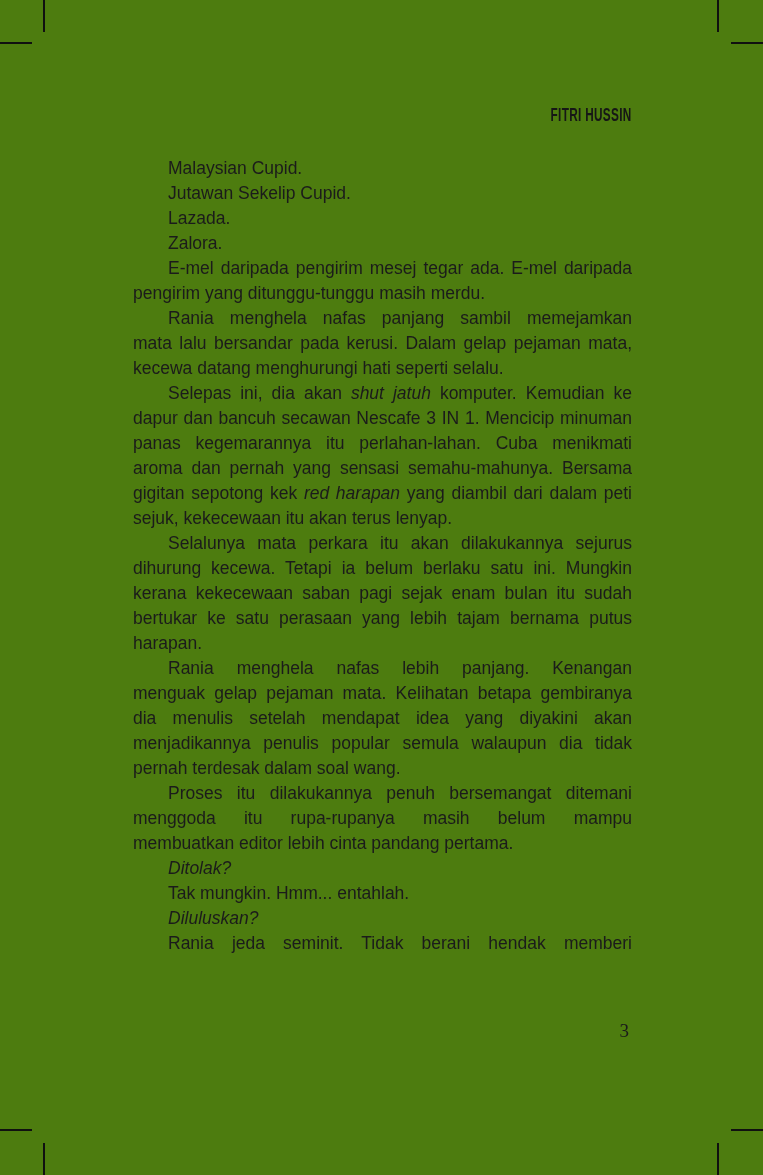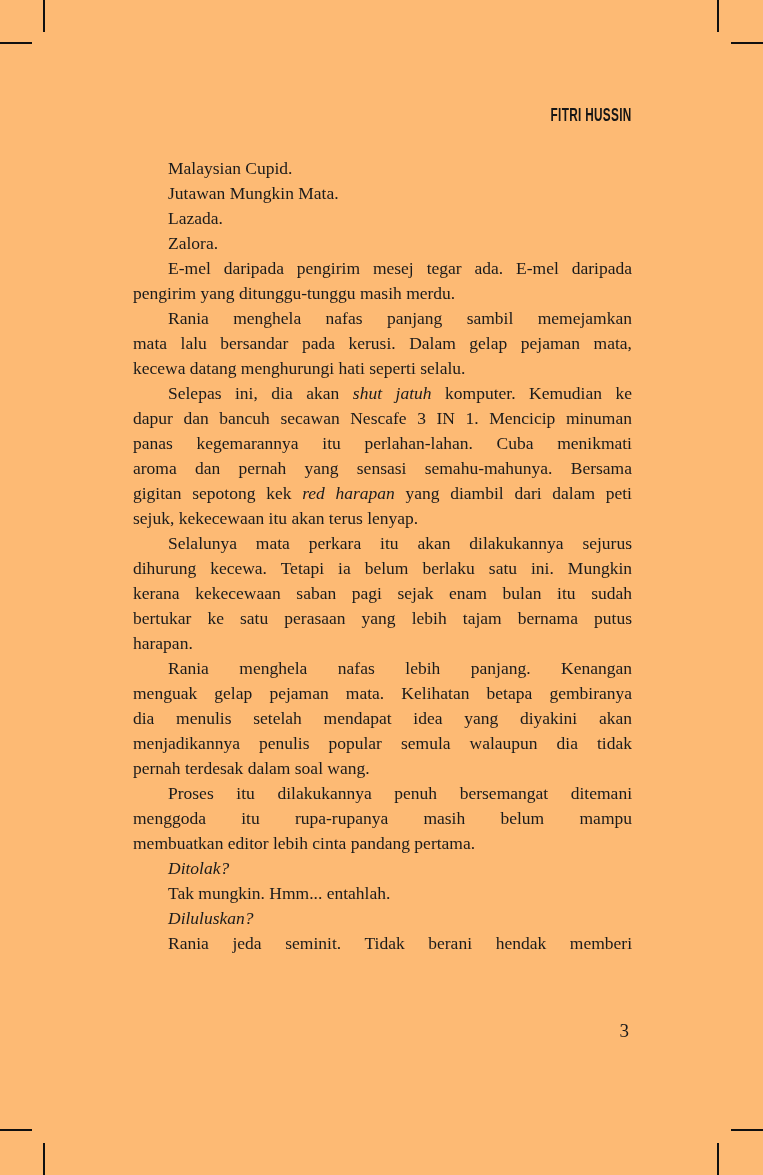--- a/index.html
+++ b/index.html
@@ -1,21 +1,21 @@
 <!DOCTYPE html>
 <html><head>
 <meta charset="utf-8">
 <style>
   * { margin: 0; padding: 0; box-sizing: border-box; }
   html, body { background: #ffffff; }
   .page {
     position: relative;
     width: 763px;
     height: 1175px;
-    background: #fdba74;
+    background: #4d7c0f;
     overflow: hidden;
     font-family: "Liberation Sans", sans-serif;
   }
   
   .crop { position: absolute; background: #101010; }
   .crop.v { width: 2px; height: 32px; }
   .crop.h { width: 32px; height: 2px; }
   .crop.tl-v { left: 43px; top: 0; }
   .crop.tl-h { left: 0; top: 42px; }
   .crop.tr-v { left: 717px; top: 0; }
@@ -40,21 +40,21 @@
   
   .body-text {
     position: absolute;
     left: 133px;
     top: 156px;
     width: 499px;
     font-size: 17.5px;
     line-height: 25px;
     color: #1b1b1b;
   }
-  .tline { width: 100%; text-align: left; white-space: normal; font-family: Liberation Serif, serif; }
+  .tline { width: 100%; text-align: left; white-space: normal; }
   .tline.justify { text-align: justify; text-align-last: justify; }
   .tline.indent { padding-left: 35px; }
   .tline em { font-style: italic; }
   
   .page-number {
     position: absolute;
     top: 1020px;
     right: 134px;
     font-family: "Liberation Serif", serif;
     font-size: 19px;
@@ -72,21 +72,21 @@
   <div class="crop h tr-h"></div>
   <div class="crop v bl-v"></div>
   <div class="crop h bl-h"></div>
   <div class="crop v br-v"></div>
   <div class="crop h br-h"></div>
 
   <div class="running-header">FITRI HUSSIN</div>
 
   <div class="body-text" id="body-text">
       <div class="tline indent"><span>Malaysian Cupid.</span></div>
-      <div class="tline indent"><span>Jutawan Mungkin Mata.</span></div>
+      <div class="tline indent"><span>Jutawan Sekelip Cupid.</span></div>
       <div class="tline indent"><span>Lazada.</span></div>
       <div class="tline indent"><span>Zalora.</span></div>
       <div class="tline justify indent"><span>E-mel daripada pengirim mesej tegar ada. E-mel daripada</span></div>
       <div class="tline"><span>pengirim yang ditunggu-tunggu masih merdu.</span></div>
       <div class="tline justify indent"><span>Rania menghela nafas panjang sambil memejamkan</span></div>
       <div class="tline justify"><span>mata lalu bersandar pada kerusi. Dalam gelap pejaman mata,</span></div>
       <div class="tline"><span>kecewa datang menghurungi hati seperti selalu.</span></div>
       <div class="tline justify indent"><span>Selepas ini, dia akan </span><em>shut jatuh</em><span> komputer. Kemudian ke</span></div>
       <div class="tline justify"><span>dapur dan bancuh secawan Nescafe 3 IN 1. Mencicip minuman</span></div>
       <div class="tline justify"><span>panas kegemarannya itu perlahan-lahan. Cuba menikmati</span></div>

